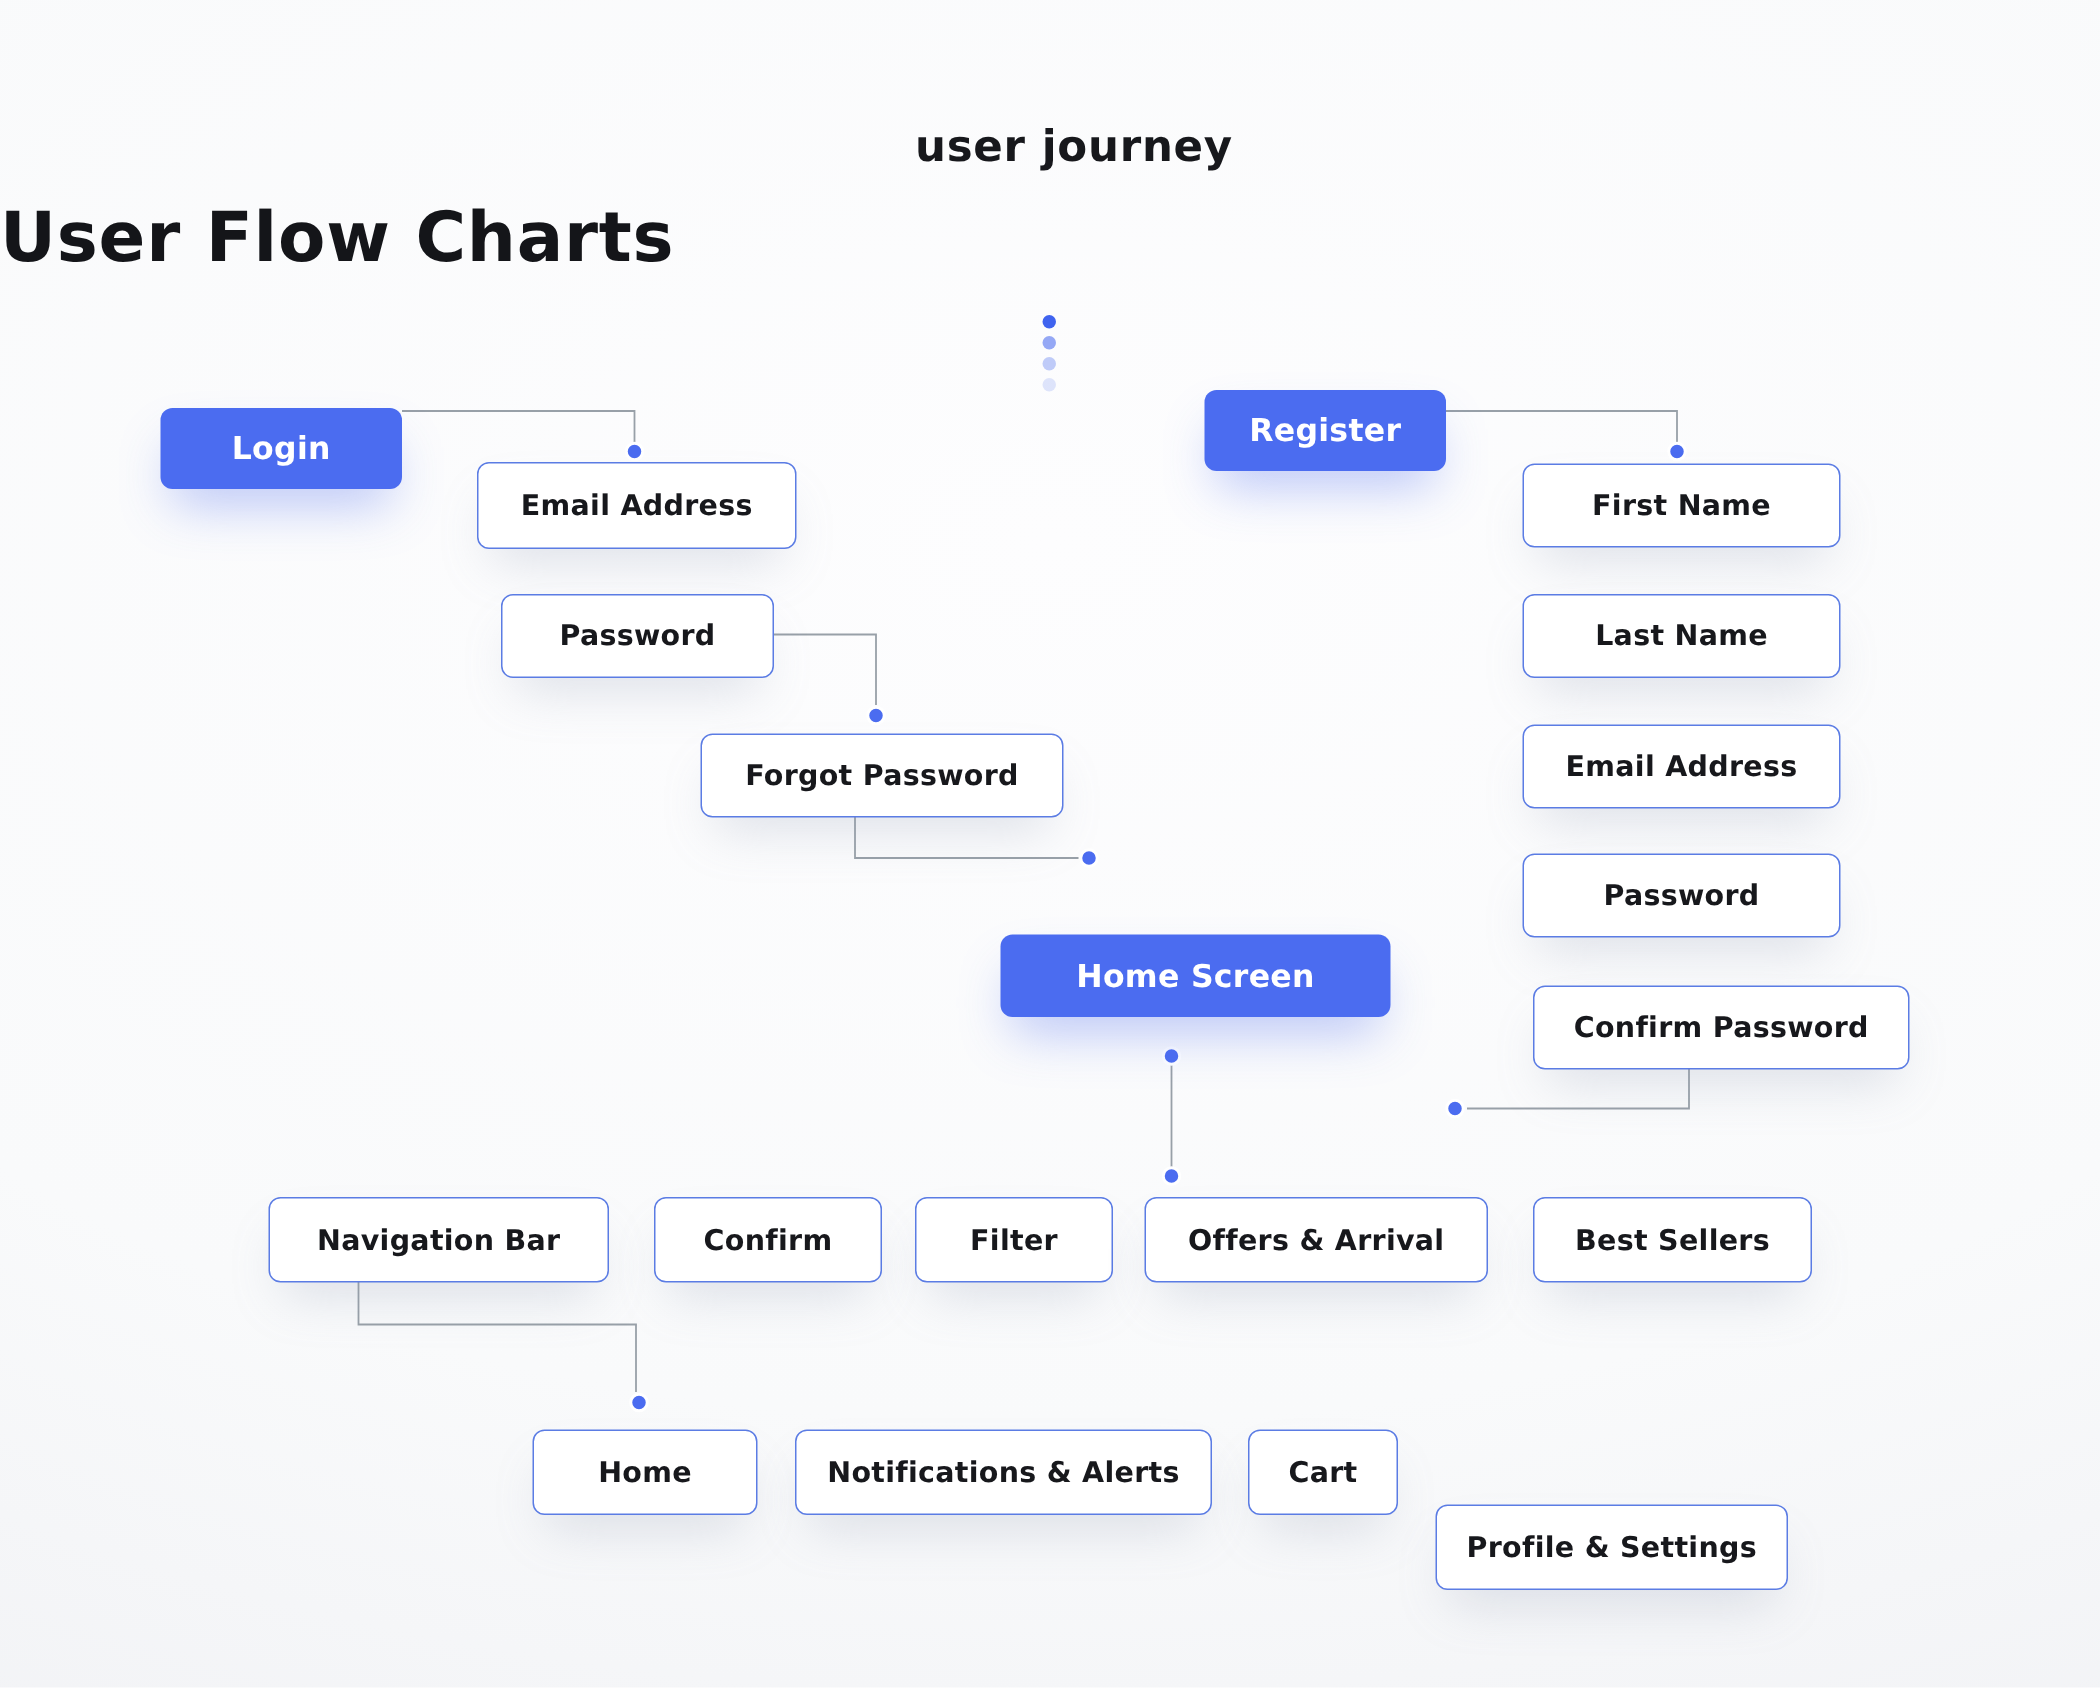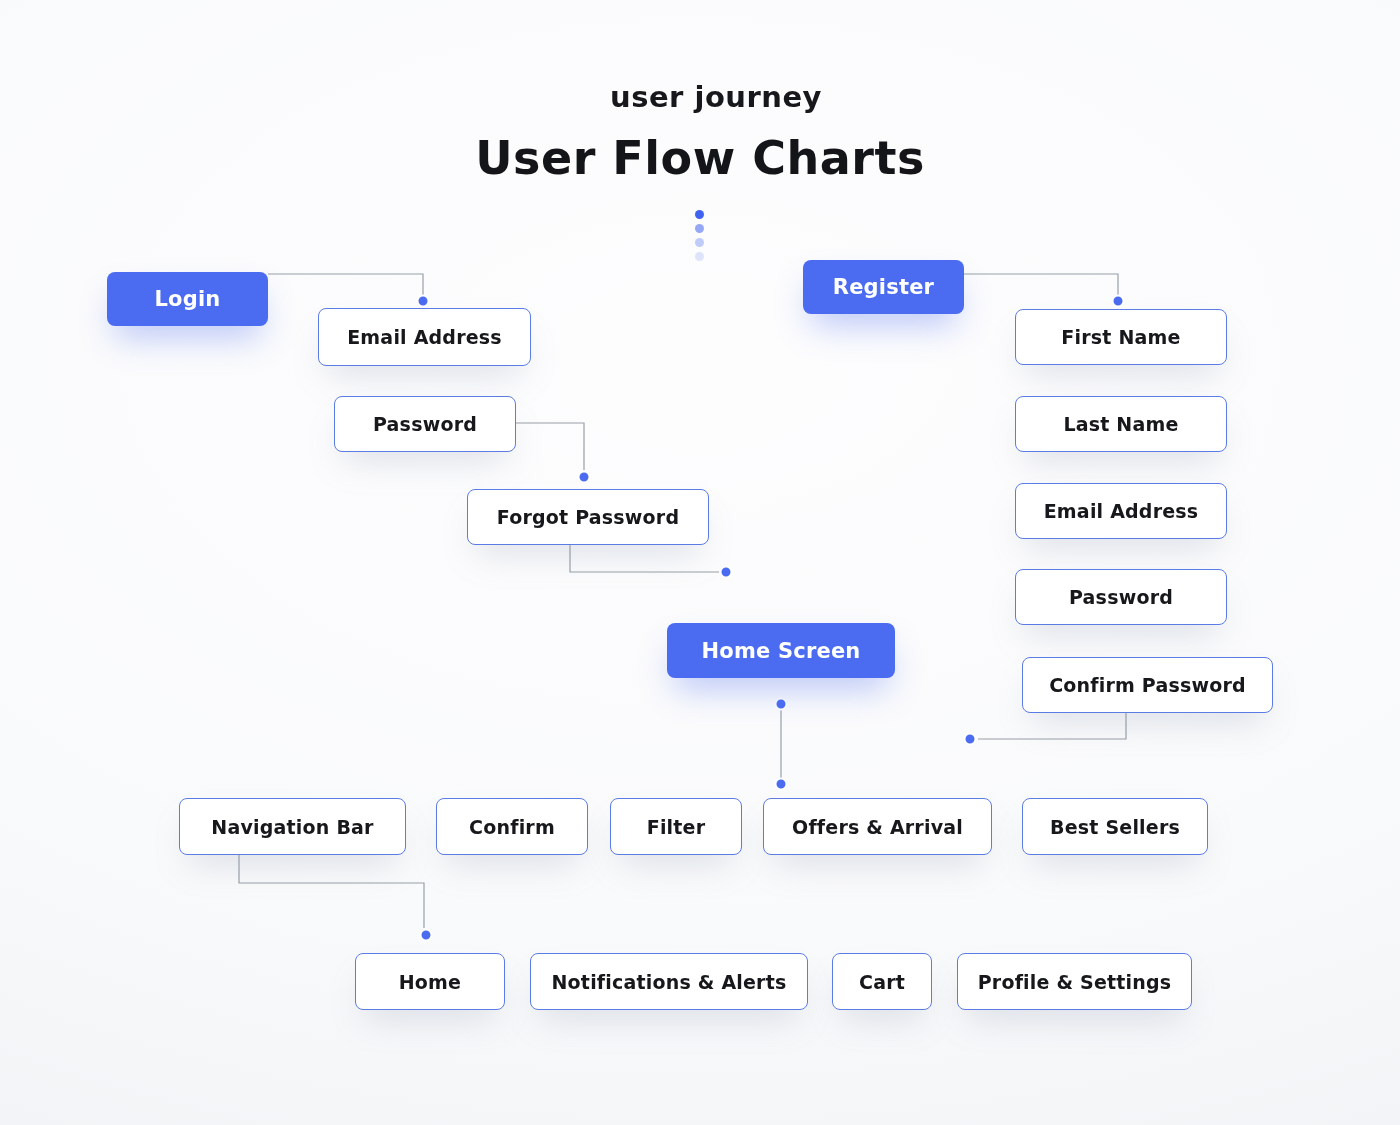--- a/index.html
+++ b/index.html
@@ -6,21 +6,21 @@
   .canvas{
     position:relative;width:1400px;height:1125px;overflow:hidden;
     font-family:"DejaVu Sans","Liberation Sans",sans-serif;
     background:radial-gradient(1600px 950px at 50% 32%, #fdfdfe 0%, #f9fafb 62%, #f1f2f5 100%);
   }
   .subtitle{
     position:absolute;top:80px;left:0;width:100%;text-align:center;
     font-size:29px;font-weight:bold;color:#17181c;letter-spacing:.5px;margin-left:16px;
   }
   .title{
-    position:absolute;top:131px;left:0;width:100%;text-align:center;
+    position:absolute;top:131px;left:0;width:100%;text-align:left;
     font-size:46px;font-weight:bold;color:#141519;letter-spacing:.5px;
   }
   .accent-dots{position:absolute;left:695px;top:210px;display:flex;flex-direction:column;gap:5px;}
   .accent-dots span{width:9px;height:9px;border-radius:50%;background:#3f63ef;display:block;}
   .accent-dots span:nth-child(2){opacity:.55;}
   .accent-dots span:nth-child(3){opacity:.32;}
   .accent-dots span:nth-child(4){opacity:.16;}
   .edges{position:absolute;left:0;top:0;}
   .node{
     position:absolute;display:flex;align-items:center;justify-content:center;
@@ -75,26 +75,26 @@
   <div class="node" style="left:334px;top:396px;width:180px;height:54px">Password</div>
   <div class="node" style="left:467px;top:489px;width:240px;height:54px">Forgot Password</div>
 
   <div class="node primary" style="left:803px;top:260px;width:161px;height:54px">Register</div>
   <div class="node" style="left:1015px;top:309px;width:210px;height:54px">First Name</div>
   <div class="node" style="left:1015px;top:396px;width:210px;height:54px">Last Name</div>
   <div class="node" style="left:1015px;top:483px;width:210px;height:54px">Email Address</div>
   <div class="node" style="left:1015px;top:569px;width:210px;height:54px">Password</div>
   <div class="node" style="left:1022px;top:657px;width:249px;height:54px">Confirm Password</div>
 
-  <div class="node primary" style="left:667px;top:623px;width:228px;height:55px">Home Screen</div>
+  <div class="node primary" style="left:667px;top:623px;width:260px;height:55px">Home Screen</div>
 
   <div class="node" style="left:179px;top:798px;width:225px;height:55px">Navigation Bar</div>
   <div class="node" style="left:436px;top:798px;width:150px;height:55px">Confirm</div>
   <div class="node" style="left:610px;top:798px;width:130px;height:55px">Filter</div>
   <div class="node" style="left:763px;top:798px;width:227px;height:55px">Offers &amp; Arrival</div>
   <div class="node" style="left:1022px;top:798px;width:184px;height:55px">Best Sellers</div>
 
   <div class="node" style="left:355px;top:953px;width:148px;height:55px">Home</div>
   <div class="node" style="left:530px;top:953px;width:276px;height:55px">Notifications &amp; Alerts</div>
   <div class="node" style="left:832px;top:953px;width:98px;height:55px">Cart</div>
-  <div class="node" style="left:957px;top:953px;width:233px;height:55px">Profile &amp; Settings</div>
+  <div class="node" style="left:957px;top:1003px;width:233px;height:55px">Profile &amp; Settings</div>
 
 </div>
 
 </body></html>

